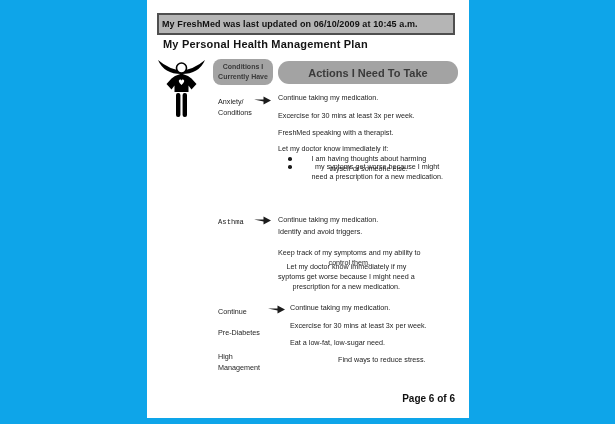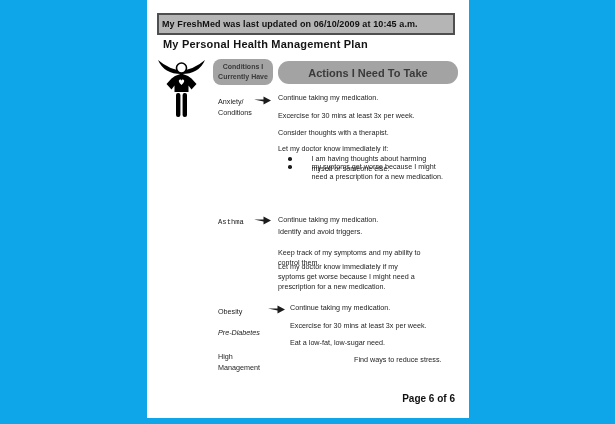--- a/index.html
+++ b/index.html
@@ -12,21 +12,21 @@
   .status-bar span{font-size:9px;font-weight:bold;color:#101010;letter-spacing:.1px;white-space:nowrap;}
   .title{position:absolute;left:16px;top:38px;margin:0;font-size:11px;font-weight:bold;
          color:#141414;letter-spacing:.2px;white-space:nowrap;}
   .hero{position:absolute;left:11px;top:59px;}
   .pill{position:absolute;background:#a3a3a3;color:#3a3a3a;font-weight:bold;display:flex;
         align-items:center;justify-content:center;text-align:center;white-space:pre-line;
         box-sizing:border-box;}
   .pill-cond{left:66px;top:59px;width:60px;height:26px;border-radius:8px;font-size:7px;line-height:10px;}
   .pill-act{left:131px;top:61px;width:180px;height:23px;border-radius:11px;font-size:11px;}
   .cond{position:absolute;font-size:7.2px;color:#1c1c1c;white-space:pre-line;line-height:11px;}
-  .action{position:absolute;font-size:7.2px;color:#1c1c1c;line-height:10px;white-space:pre-line;}
+  .action{position:absolute;font-size:7.2px;color:#1c1c1c;line-height:10px;white-space:pre-line;text-align:center;}
   .bullet{display:flex;gap:20px;}
   .dot{width:3.5px;height:3.5px;border-radius:50%;background:#1c1c1c;margin-top:3px;flex:none;}
   .arrow{position:absolute;line-height:0;}
   .pageno{position:absolute;right:14px;top:393px;font-size:10px;font-weight:bold;color:#101010;text-align:center;}
 </style>
 </head>
 <body>
 
 <div class="screen">
   <div class="page">
@@ -54,45 +54,45 @@
     <div class="pill pill-act">Actions I Need To Take</div>
 
     <div id="sections">
         <div class="cond" style="left: 71px; top: 96px;">Anxiety/
 Conditions</div>
         <span class="arrow" style="left: 107px; top: 96px;"><svg width="17" height="9" viewBox="0 0 17 9">
             <path d="M0,3.4 L9.5,3.4 L9.5,0.6 L17,4.5 L9.5,8.4 L9.5,5.6 Z" fill="#1c1c1c"></path>
           </svg></span>
         <div class="action" style="left: 131px; top: 93px;">Continue taking my medication.</div>
         <div class="action" style="left: 131px; top: 111px;">Excercise for 30 mins at least 3x per week.</div>
-        <div class="action" style="left: 131px; top: 128px;">Consider thoughts with a therapist.</div>
+        <div class="action" style="left: 131px; top: 128px;">FreshMed speaking with a therapist.</div>
         <div class="action" style="left: 131px; top: 144px;">Let my doctor know immediately if:</div>
         <div class="action bullet" style="left: 141px; top: 154px;"><span class="dot"></span><span>I am having thoughts about harming
 myself or someone else.</span></div>
         <div class="action bullet" style="left: 141px; top: 162px;"><span class="dot"></span><span>my syptoms get worse because I might
 need a prescription for a new medication.</span></div>
         <div class="cond" style="left: 71px; top: 217px; font-family: Liberation Mono, monospace;">Asthma</div>
         <span class="arrow" style="left: 107px; top: 216px;"><svg width="17" height="9" viewBox="0 0 17 9">
             <path d="M0,3.4 L9.5,3.4 L9.5,0.6 L17,4.5 L9.5,8.4 L9.5,5.6 Z" fill="#1c1c1c"></path>
           </svg></span>
         <div class="action" style="left: 131px; top: 215px;">Continue taking my medication.</div>
         <div class="action" style="left: 131px; top: 227px;">Identify and avoid triggers.</div>
         <div class="action" style="left: 131px; top: 248px;">Keep track of my symptoms and my ability to
 control them.</div>
         <div class="action" style="left: 131px; top: 262px;">Let my doctor know immediately if my
 syptoms get worse because I might need a
 prescription for a new medication.</div>
-        <div class="cond" style="left: 71px; top: 306px;">Obesity</div>
-        <div class="cond" style="left: 71px; top: 327px; font-style: italic;">Pre-Diabetes</div>
+        <div class="cond" style="left: 71px; top: 306px;">Continue</div>
+        <div class="cond" style="left: 71px; top: 327px;">Pre-Diabetes</div>
         <div class="cond" style="left: 71px; top: 351px;">High
 Management</div>
         <span class="arrow" style="left: 121px; top: 305px;"><svg width="17" height="9" viewBox="0 0 17 9">
             <path d="M0,3.4 L9.5,3.4 L9.5,0.6 L17,4.5 L9.5,8.4 L9.5,5.6 Z" fill="#1c1c1c"></path>
           </svg></span>
         <div class="action" style="left: 143px; top: 303px;">Continue taking my medication.</div>
         <div class="action" style="left: 143px; top: 321px;">Excercise for 30 mins at least 3x per week.</div>
         <div class="action" style="left: 143px; top: 338px;">Eat a low-fat, low-sugar need.</div>
-        <div class="action" style="left: 159px; top: 355px; padding-left: 48px;">Find ways to reduce stress.</div>
+        <div class="action" style="left: 143px; top: 355px; padding-left: 48px;">Find ways to reduce stress.</div>
       </div>
 
     <div class="pageno">Page 6 of 6</div>
   </div>
 </div>
 
 </body></html>

